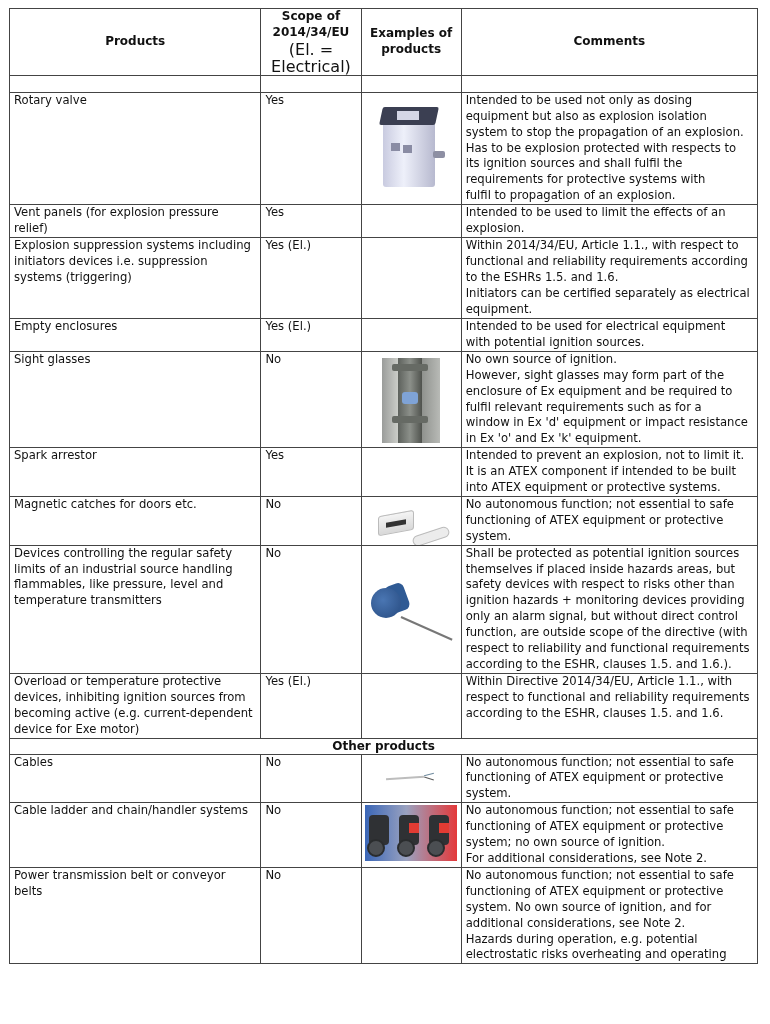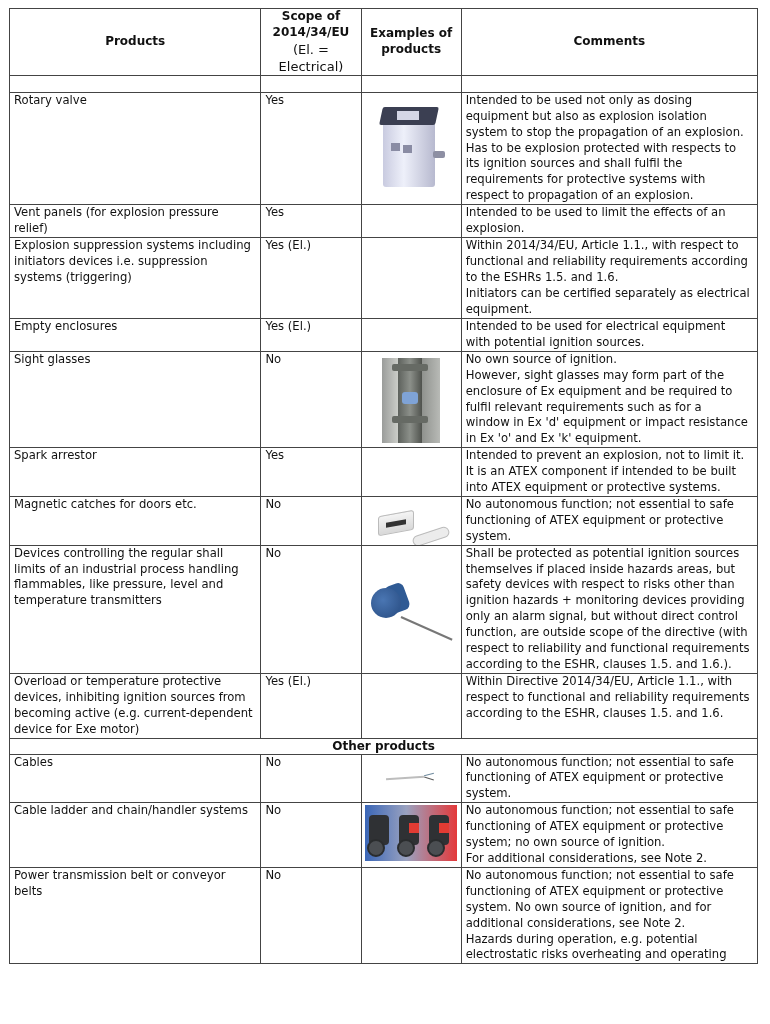--- a/index.html
+++ b/index.html
@@ -2,21 +2,21 @@
 <html><head>
 <meta charset="utf-8">
 <style>
   html, body { margin: 0; padding: 0; background: #ffffff; }
   body { width: 770px; height: 1024px; position: relative; overflow: hidden;
          font-family: "DejaVu Sans", sans-serif; color: #111; }
   .tbl { position: absolute; left: 9px; top: 8px; width: 749px; border-collapse: collapse; table-layout: fixed; }
   .tbl td, .tbl th { border: 1px solid #444; vertical-align: top; padding: 0 4px;
          font-size: 11.6px; line-height: 15.9px; overflow: hidden; }
   .tbl th { vertical-align: middle; text-align: center; font-weight: bold; font-size: 12px; }
-  .tbl th .sub { display: block; font-weight: normal; font-size: 13px; line-height: 17px; }
+  .tbl th .sub { display: block; font-weight: normal; font-size: 16px; line-height: 17px; }
   .c1 { width: 241px; } .c2 { width: 96px; } .c3 { width: 96px; } .c4 { width: 284px; }
   .section td { font-weight: bold; font-size: 12px; line-height: 15px; }
   .line { display: block; }
   .imgcell { position: relative; text-align: center; }
   .pic { position: absolute; left: 50%; transform: translateX(-50%); }
   
   .valve { top: 10px; width: 64px; height: 88px; }
   .valve .body { position: absolute; left: 4px; top: 14px; width: 52px; height: 70px;
      background: linear-gradient(90deg,#c9cbe0,#eef0fa 40%,#b7b9cf); border-radius: 3px; }
   .valve .top { position: absolute; left: 2px; top: 4px; width: 56px; height: 18px;
@@ -98,21 +98,21 @@
             <div class="win2"></div>
   </div>
 </td>
         <td>
           <span class="line">Intended to be used not only as dosing</span>
           <span class="line">equipment but also as explosion isolation</span>
           <span class="line">system to stop the propagation of an explosion.</span>
           <span class="line">Has to be explosion protected with respects to</span>
           <span class="line">its ignition sources and shall fulfil the</span>
           <span class="line">requirements for protective systems with</span>
-          <span class="line">respect to propagation of an explosion.</span>
+          <span class="line">fulfil to propagation of an explosion.</span>
         </td>
       </tr>
       <tr style="height: 32px; margin-top: 20px;">
         <td>
           <span class="line">Vent panels (for explosion pressure</span>
           <span class="line">relief)</span>
         </td>
         <td>Yes</td>
         <td class="imgcell"></td>
         <td>
@@ -194,22 +194,22 @@
   </div>
 </td>
         <td>
           <span class="line">No autonomous function; not essential to safe</span>
           <span class="line">functioning of ATEX equipment or protective</span>
           <span class="line">system.</span>
         </td>
       </tr>
       <tr style="height: 128px;">
         <td>
-          <span class="line">Devices controlling the regular shall</span>
-          <span class="line">limits of an industrial process handling</span>
+          <span class="line">Devices controlling the regular safety</span>
+          <span class="line">limits of an industrial source handling</span>
           <span class="line">flammables, like pressure, level and</span>
           <span class="line">temperature transmitters</span>
         </td>
         <td>No</td>
         <td class="imgcell">
   <div class="pic trans">
     <div class="rod"></div>
             <div class="cap"></div>
             <div class="head"></div>
   </div>

